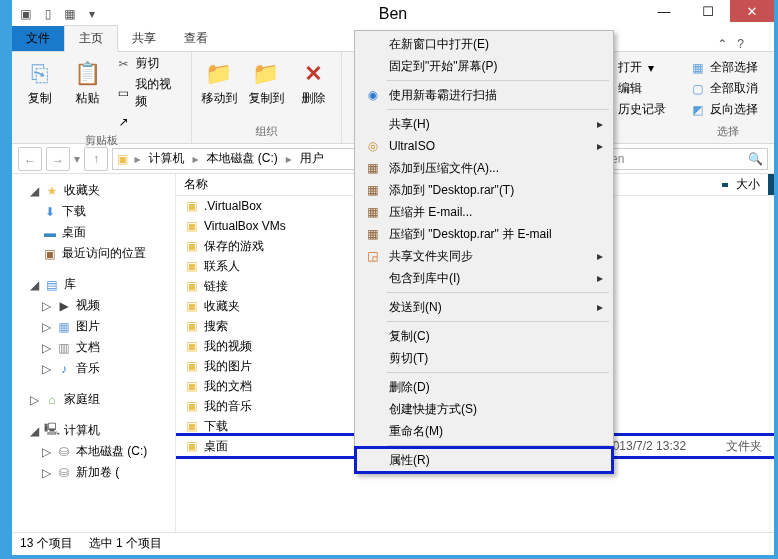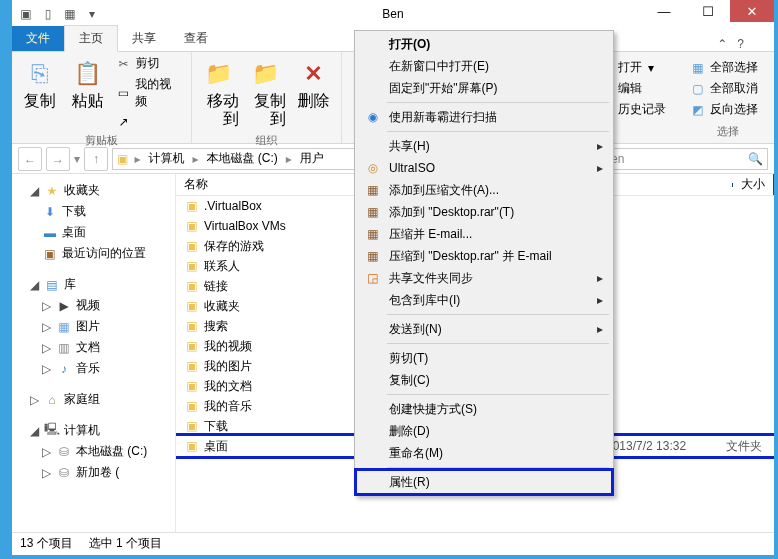--- a/index.html
+++ b/index.html
@@ -3,40 +3,40 @@
 <meta charset="utf-8">
 <style>
 * { margin: 0; padding: 0; box-sizing: border-box; font-family: "Microsoft YaHei", "Segoe UI", sans-serif; font-size: 12px; }
 body { background: #3da2e0; width: 778px; height: 559px; overflow: hidden; position: relative; }
 .window { position: absolute; left: 12px; top: 0; width: 762px; height: 555px; background: #fff; }
 
 
 .titlebar { height: 28px; background: #fff; display: flex; align-items: center; position: relative; }
 .titlebar .qat { display: flex; gap: 2px; padding: 2px 4px; align-items: center; }
 .titlebar .qat span { width: 20px; height: 20px; display: inline-flex; align-items: center; justify-content: center; color: #555; }
-.titlebar .title { position: absolute; left: 50%; transform: translateX(-50%); font-size: 12px; }
+.titlebar .title { position: absolute; left: 50%; transform: translateX(-50%); font-size: 16px; }
 .titlebar .winbtns { position: absolute; right: 0; top: 0; display: flex; }
 .titlebar .winbtns div { width: 44px; height: 22px; display: flex; align-items: center; justify-content: center; font-size: 13px; }
 .titlebar .winbtns .close { background: #c75050; color: #fff; }
 
 
 .tabs { height: 24px; display: flex; align-items: flex-end; border-bottom: 1px solid #d8d8d8; position: relative; }
 .tabs .tab { padding: 4px 14px; font-size: 12px; color: #333; }
-.tabs .tab.file { background: #1979ca; color: #fef9c3; }
+.tabs .tab.file { background: #1979ca; color: #000000; }
 .tabs .tab.active { background: #f5f5f5; border: 1px solid #d8d8d8; border-bottom: 1px solid #f5f5f5; margin-bottom: -1px; }
 .tabs .chev { margin-left: auto; padding-right: 30px; color: #555; }
 
 
 .ribbon { height: 92px; background: #f5f5f5; border-bottom: 1px solid #d8d8d8; display: flex; position: relative; }
 .group { border-right: 1px solid #e0e0e0; padding: 2px 6px; display: flex; flex-direction: column; }
 .group .gtop { flex: 1; display: flex; gap: 4px; align-items: flex-start; }
 .group .glabel { text-align: center; font-size: 11px; color: #666; padding: 2px 0; }
 .bigbtn { display: flex; flex-direction: column; align-items: center; width: 44px; padding: 4px 2px; gap: 2px; }
 .bigbtn .ic { width: 32px; height: 32px; display: flex; align-items: center; justify-content: center; font-size: 22px; }
-.bigbtn .lbl { font-size: 16px; text-align: right; line-height: 1.1; }
+.bigbtn .lbl { font-size: 12px; text-align: left; line-height: 1.1; }
 .smallrows { display: flex; flex-direction: column; gap: 2px; justify-content: center; }
 .smallrows div { display: flex; align-items: center; gap: 4px; padding: 1px 2px; font-size: 12px; }
 .smallrows .ic { width: 16px; height: 16px; display: inline-flex; align-items: center; justify-content: center; }
 
 
 .addrbar { height: 30px; display: flex; align-items: center; gap: 4px; padding: 2px 6px; border-bottom: 1px solid #e0e0e0; }
 .navbtn { width: 24px; height: 24px; border: 1px solid #ccc; display: flex; align-items: center; justify-content: center; border-radius: 2px; color: #888; }
 .breadcrumb { flex: 1; height: 22px; border: 1px solid #ccc; display: flex; align-items: center; padding: 0 4px; gap: 2px; }
 .breadcrumb .seg { padding: 0 2px; }
 .breadcrumb .sep { color: #888; padding: 0 4px; }
@@ -46,21 +46,21 @@
 .bodyarea { display: flex; height: 358px; }
 .navpane { width: 164px; border-right: 1px solid #e8e8e8; overflow-y: auto; padding: 6px 0; position: relative; }
 .navitem { display: flex; align-items: center; gap: 4px; padding: 2px 4px 2px 18px; }
 .navitem.lvl1 { padding-left: 30px; }
 .navitem .tw { width: 10px; display: inline-block; color: #555; }
 .navitem .ic { width: 16px; height: 16px; display: inline-flex; align-items: center; justify-content: center; font-size: 12px; }
 .navspacer { height: 10px; }
 
 .listarea { flex: 1; display: flex; flex-direction: column; position: relative; }
 .listhdr { display: flex; border-bottom: 1px solid #e8e8e8; height: 22px; align-items: center; }
-.listhdr div { padding: 2px 8px; border-right: 1px solid #0c4a6e; }
+.listhdr div { padding: 2px 8px; border-right: 6px solid #0c4a6e; }
 .listhdr .c-name { width: 330px; }
 .listbody { flex: 1; overflow: auto; position: relative; }
 .row { display: flex; align-items: center; height: 20px; padding-left: 8px; }
 .row .ic { width: 16px; height: 16px; display: inline-flex; align-items: center; justify-content: center; margin-right: 4px; }
 .row.selected { outline: 3px solid #0b21d1; }
 
 
 .statusbar { height: 22px; border-top: 1px solid #e0e0e0; display: flex; align-items: center; padding: 0 8px; gap: 16px; font-size: 12px; }
 
 
@@ -361,24 +361,20 @@
   </div>
 
   <div class="statusbar">
     <span>13 个项目</span>
     <span>选中 1 个项目</span>
   </div>
 
   <div class="ctxmenu">
     <div class="ctxitem">
         <span class="ic"></span>
-        <span style="font-weight:bold">打开(O)</span>
-      </div>
-    <div class="ctxitem">
-        <span class="ic"></span>
         <span>在新窗口中打开(E)</span>
       </div>
     <div class="ctxitem">
         <span class="ic"></span>
         <span>固定到"开始"屏幕(P)</span>
       </div>
     <div class="ctxsep"></div>
     <div class="ctxitem">
         <span class="ic" style="color:#2d7ad1">◉</span>
         <span>使用新毒霸进行扫描</span>
@@ -422,37 +418,37 @@
       </div>
     <div class="ctxsep"></div>
     <div class="ctxitem">
         <span class="ic"></span>
         <span>发送到(N)</span>
         <span class="sub">▸</span>
       </div>
     <div class="ctxsep"></div>
     <div class="ctxitem">
         <span class="ic"></span>
+        <span>复制(C)</span>
+      </div>
+    <div class="ctxitem">
+        <span class="ic"></span>
         <span>剪切(T)</span>
       </div>
-    <div class="ctxitem">
-        <span class="ic"></span>
-        <span>复制(C)</span>
-      </div>
-    <div class="ctxsep"></div>
+    <div class="ctxsep"></div>
+    <div class="ctxitem">
+        <span class="ic"></span>
+        <span>删除(D)</span>
+      </div>
     <div class="ctxitem">
         <span class="ic"></span>
         <span>创建快捷方式(S)</span>
       </div>
     <div class="ctxitem">
         <span class="ic"></span>
-        <span>删除(D)</span>
-      </div>
-    <div class="ctxitem">
-        <span class="ic"></span>
         <span>重命名(M)</span>
       </div>
     <div class="ctxsep"></div>
     <div class="ctxitem hl">
         <span class="ic"></span>
         <span>属性(R)</span>
       </div>
   </div>
 
 </div>

